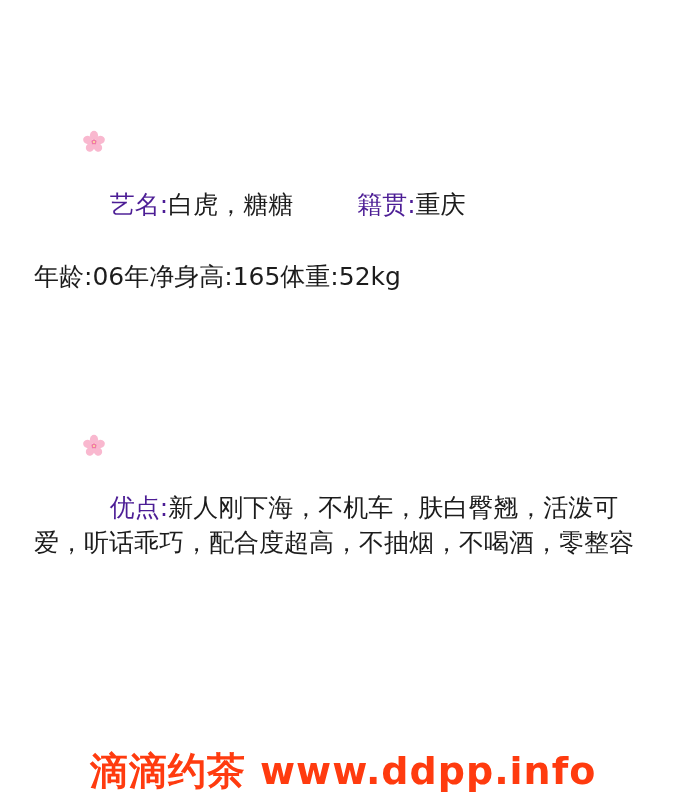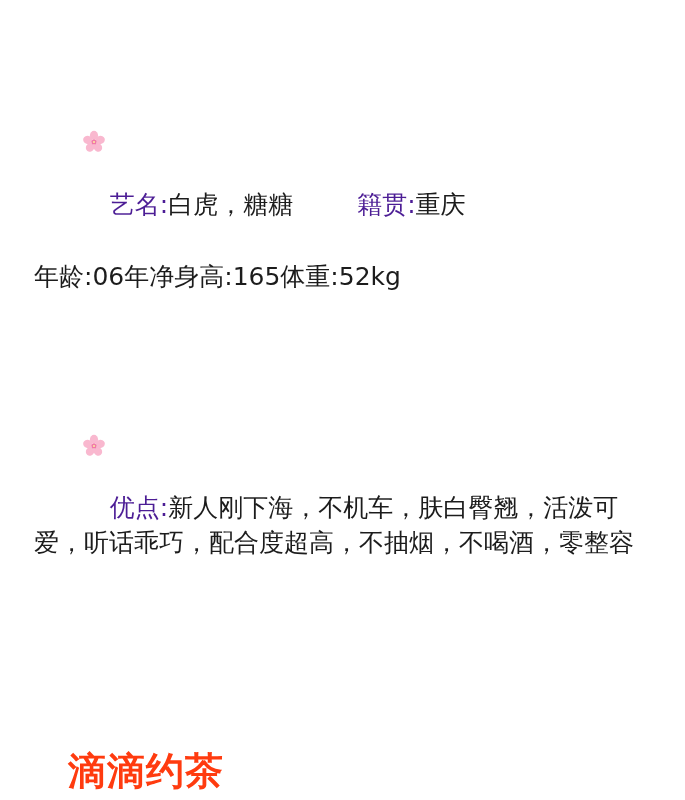--- a/index.html
+++ b/index.html
@@ -60,21 +60,21 @@
   }
   .gap-wide { display: inline-block; width: 64px; }
   .footer {
     position: absolute;
     left: 0;
     bottom: 0;
     width: 543px;
     height: 58px;
     display: flex;
     align-items: center;
-    padding-left: 68px;
+    padding-left: 90px;
     box-sizing: border-box;
     text-align: center;
   }
   .footer-text {
     font-family: "DejaVu Sans", "Liberation Sans", sans-serif;
     font-size: 38px;
     font-weight: bold;
     color: #ff3b0f;
     letter-spacing: 1px;
     text-shadow:
@@ -131,15 +131,16 @@
   <div class="block b-serv">
     <div class="para">
       <span class="flower">
         
       </span>
     </div>
   </div>
 
   <div class="footer">
     <span class="footer-text footer-cn">滴滴约茶</span>
+    <span class="footer-text">www.ddpp.info</span>
   </div>
 
 </div>
 
 </body></html>

